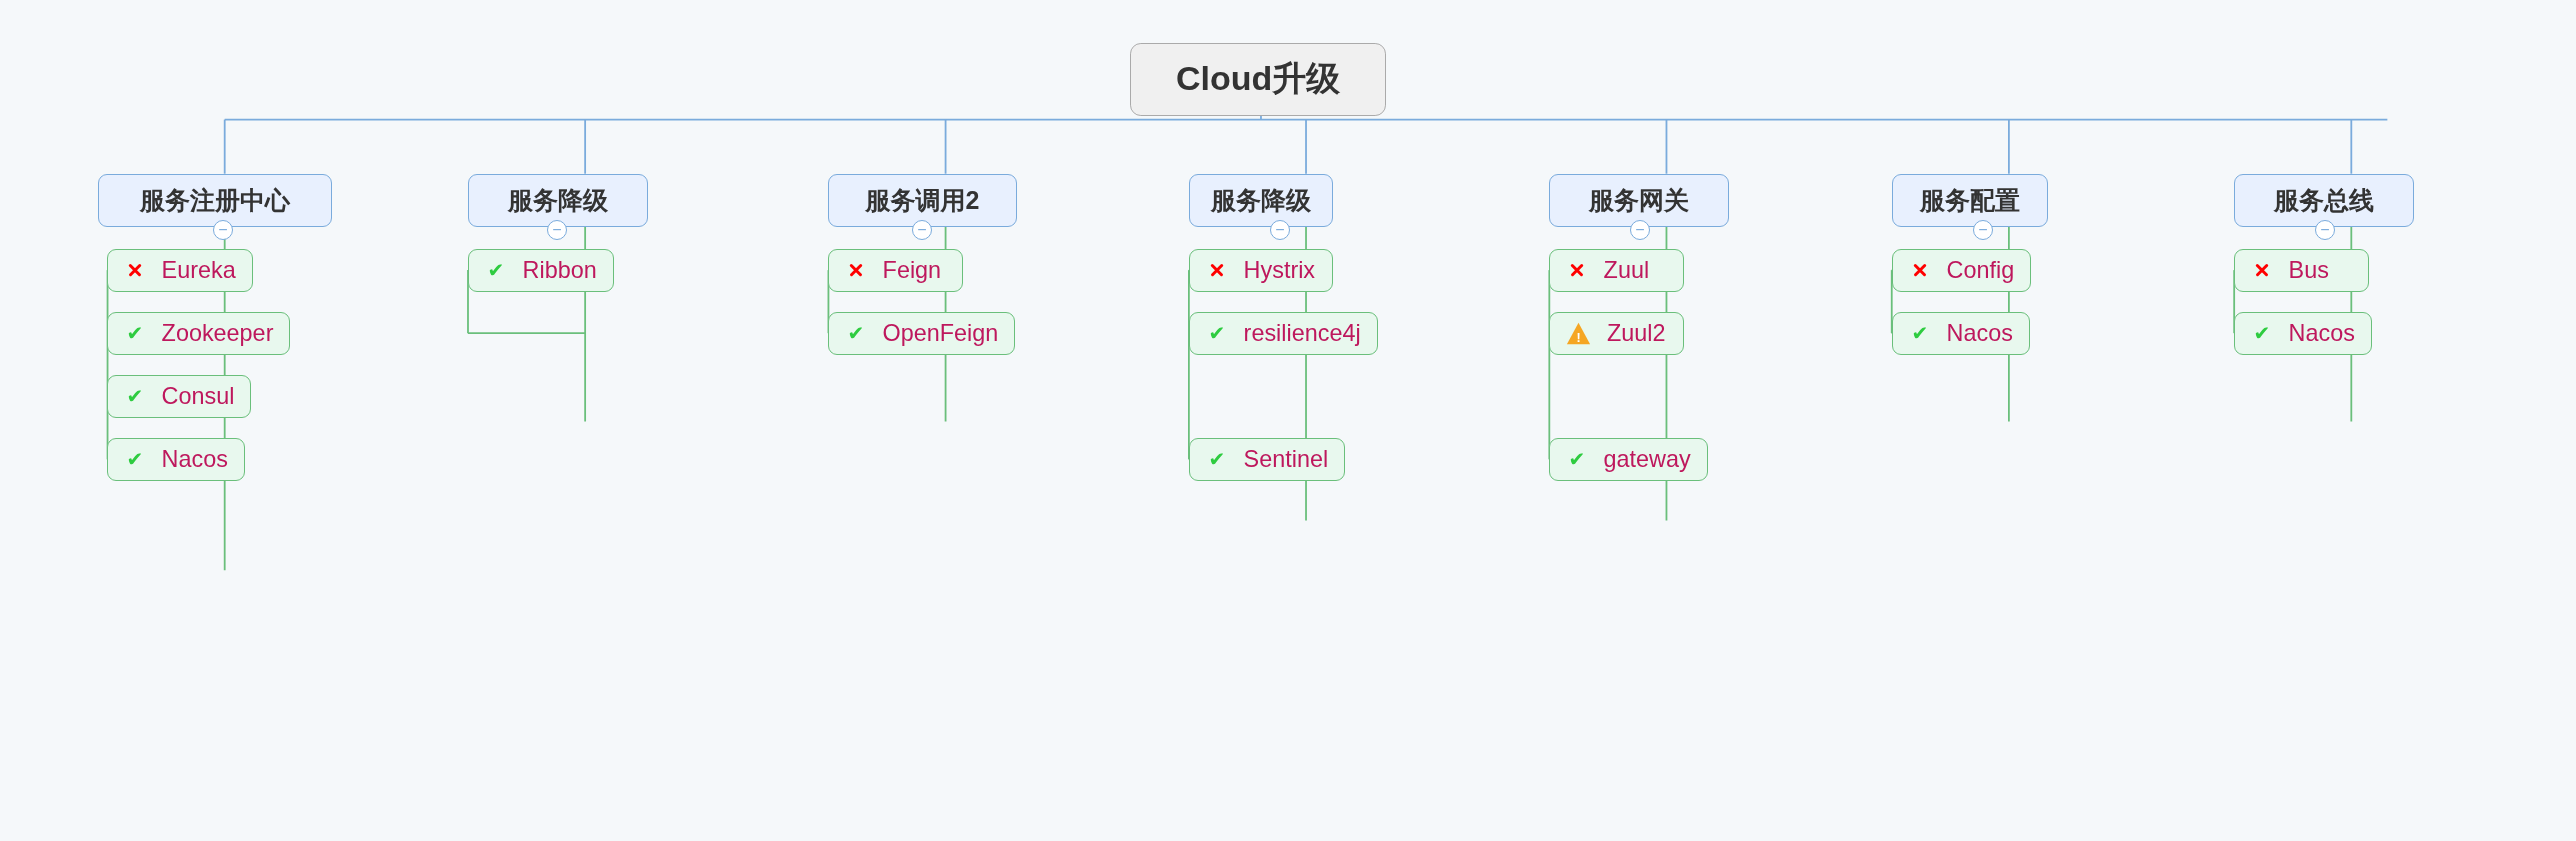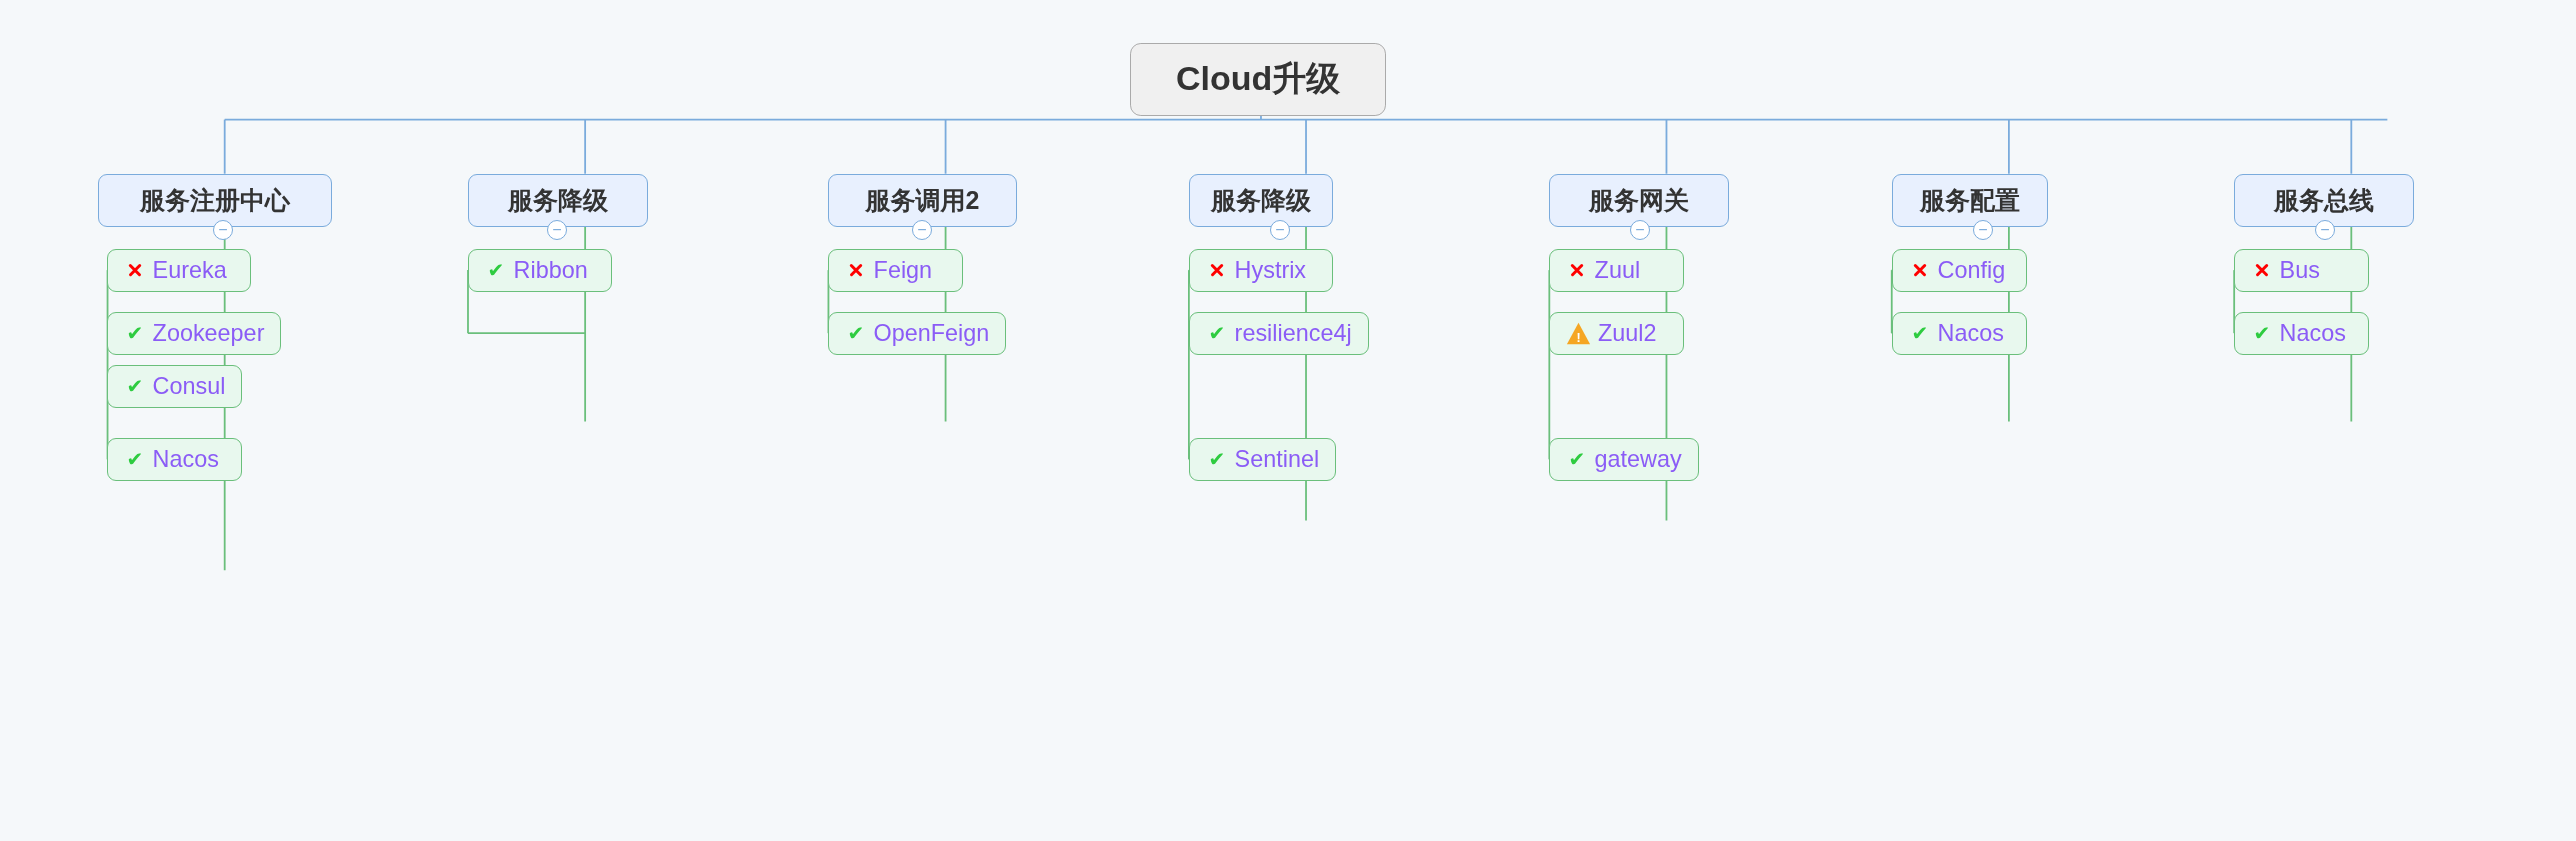--- a/index.html
+++ b/index.html
@@ -49,25 +49,25 @@
       color: #333;
       white-space: nowrap;
     }
     .leaf-node {
       position: absolute;
       background: #e8f8ee;
       border: 1.8px solid #6abf7b;
       border-radius: 9px;
       padding: 7.2px 16px;
       font-size: 23.4px;
-      color: #8b5cf6;
+      color: #be185d;
       white-space: nowrap;
       display: flex;
       align-items: center;
-      gap: 7px;
+      gap: 16px;
     }
     .icon-x {
       display: inline-block;
       width: 21.6px; height: 21.6px;
       position: relative;
     }
     .icon-x::before, .icon-x::after {
       content: '';
       position: absolute;
       width: 16px; height: 2.7px;
@@ -221,21 +221,21 @@
   <div class="leaf-node" style="top:233px; left:81px; min-width:144px;">
     <span class="icon-x"></span>
     <span>Eureka</span>
   </div>
 
   <div class="leaf-node" style="top:296px; left:81px; min-width:162px;">
     <span class="icon-check"></span>
     <span>Zookeeper</span>
   </div>
 
-  <div class="leaf-node" style="top:349px; left:81px; min-width:135px;">
+  <div class="leaf-node" style="top:359px; left:81px; min-width:135px;">
     <span class="icon-check"></span>
     <span>Consul</span>
   </div>
 
   <div class="leaf-node" style="top:422px; left:81px; min-width:135px;">
     <span class="icon-check"></span>
     <span>Nacos</span>
   </div>
 
   <div class="leaf-node" style="top:233px; left:442px; min-width:144px;">

